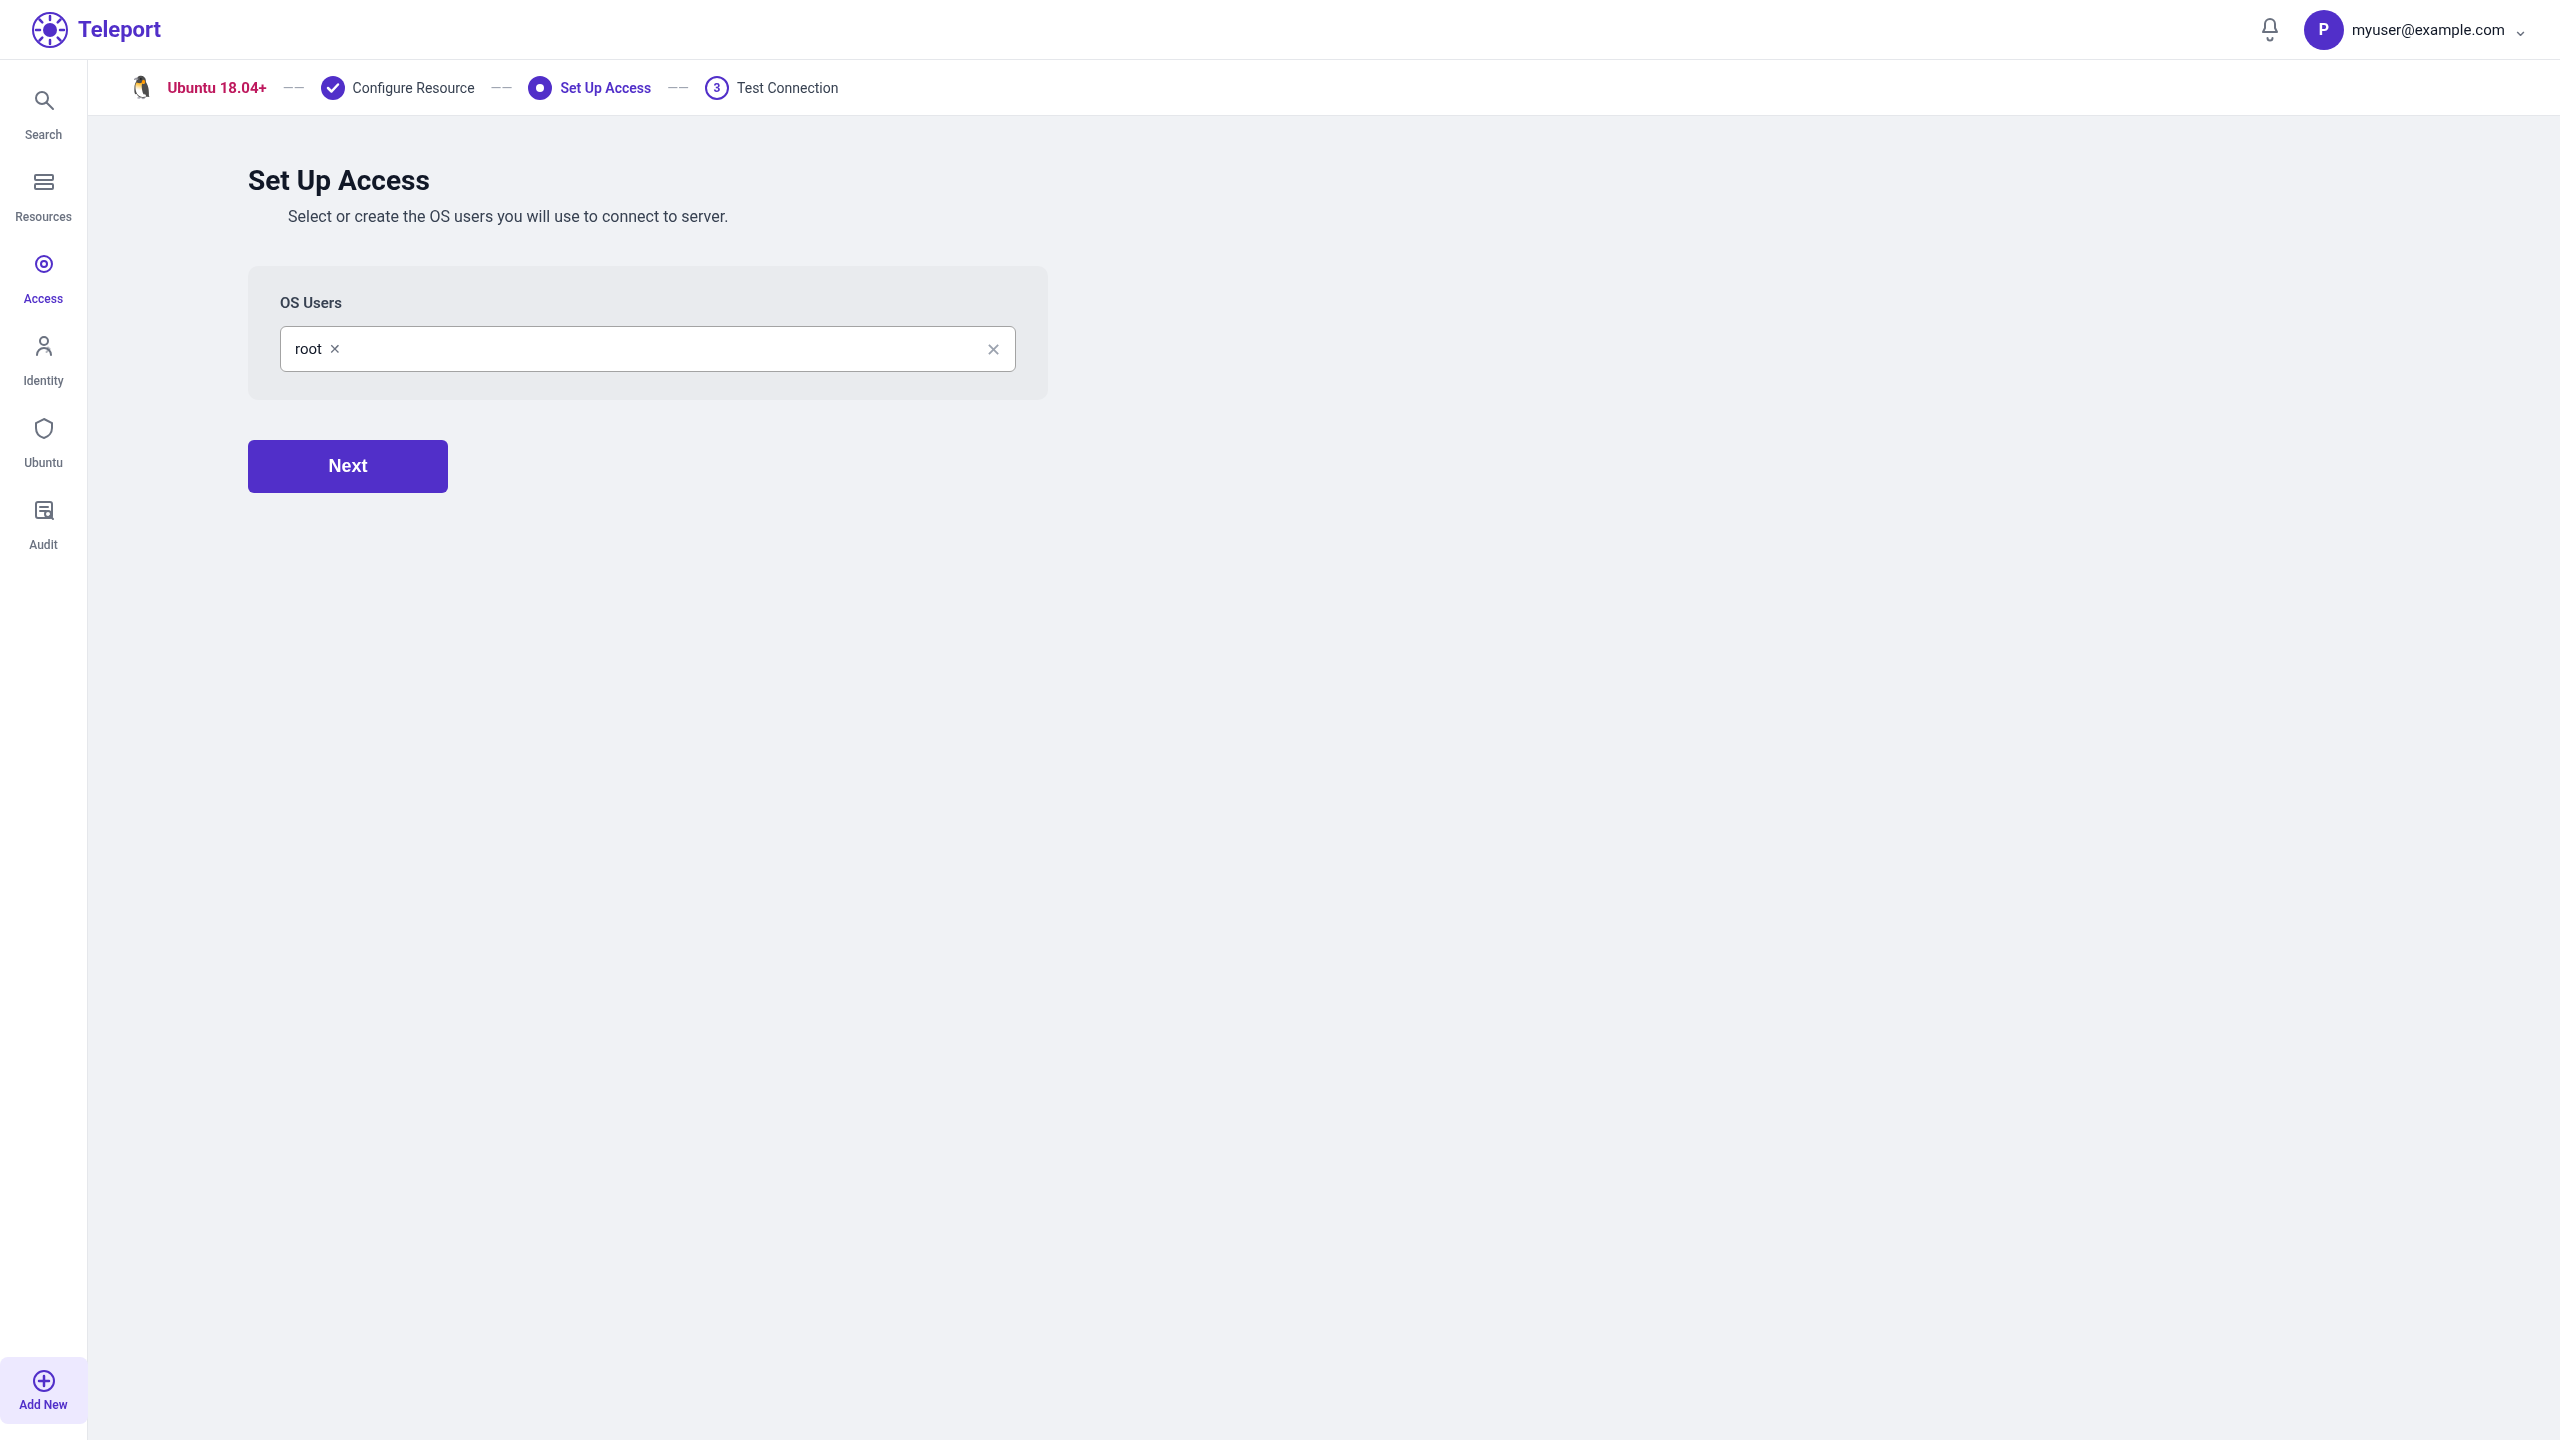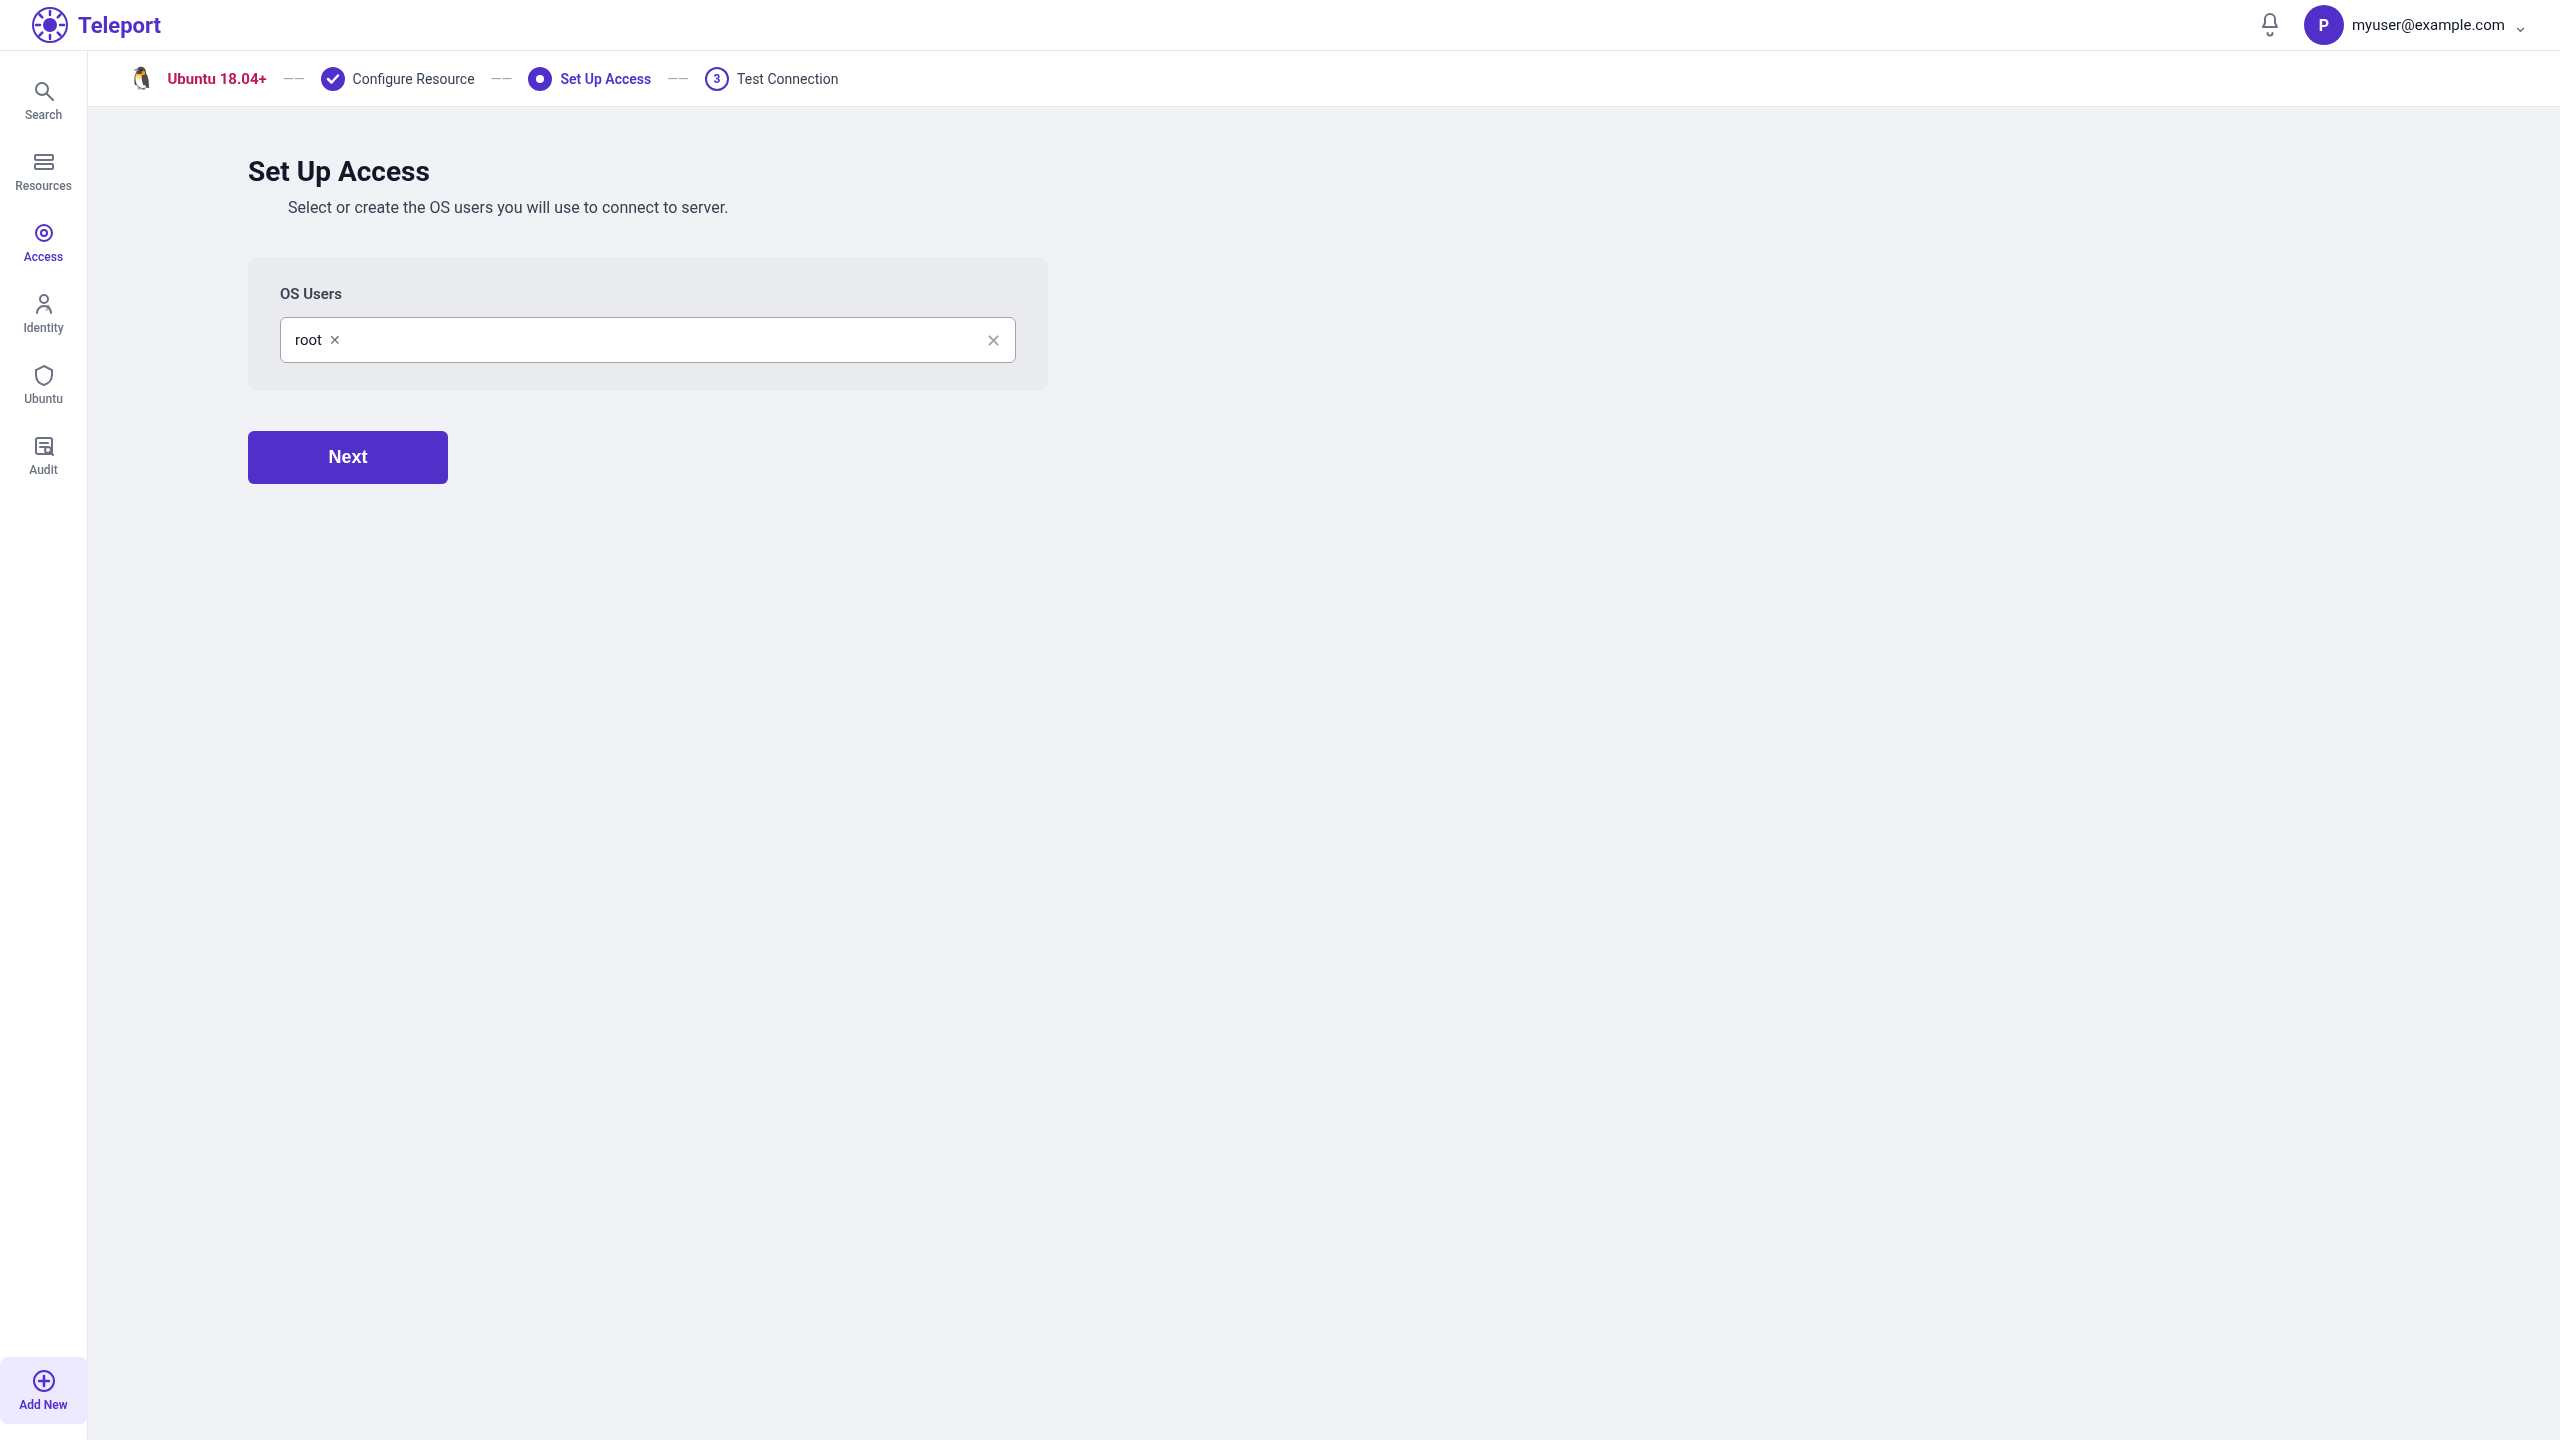--- a/index.html
+++ b/index.html
@@ -9,21 +9,21 @@
       width: 2560px;
       height: 1440px;
       overflow: hidden;
       display: flex;
       flex-direction: column;
     }
 
     
     .header {
       background: #fff;
-      height: 51px;
+      height: 60px;
       display: flex;
       align-items: center;
       justify-content: space-between;
       padding: 0 32px;
       border-bottom: 1px solid #e5e7eb;
       flex-shrink: 0;
       z-index: 10;
     }
     .header-logo {
       display: flex;
@@ -93,21 +93,21 @@
       flex-direction: column;
       align-items: center;
       padding: 16px 0;
       gap: 4px;
       flex-shrink: 0;
     }
     .sidebar-item {
       display: flex;
       flex-direction: column;
       align-items: center;
-      gap: 5px;
+      gap: 16px;
       padding: 12px 8px;
       width: 80px;
       border-radius: 8px;
       cursor: pointer;
       color: #6b7280;
     }
     .sidebar-item.active {
       color: #512fc9;
       justify-content: space-between;
     }

